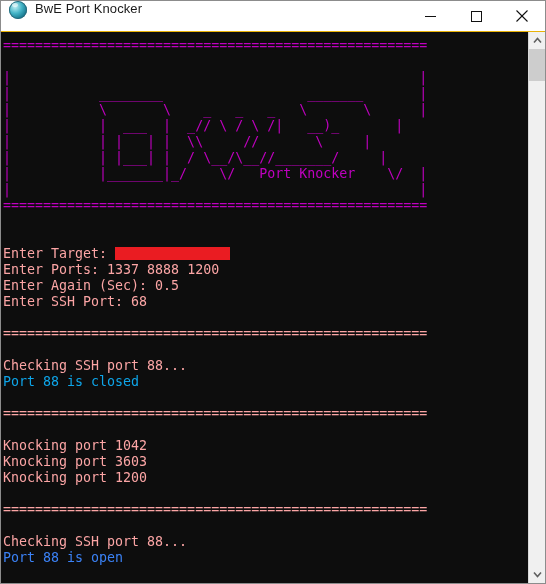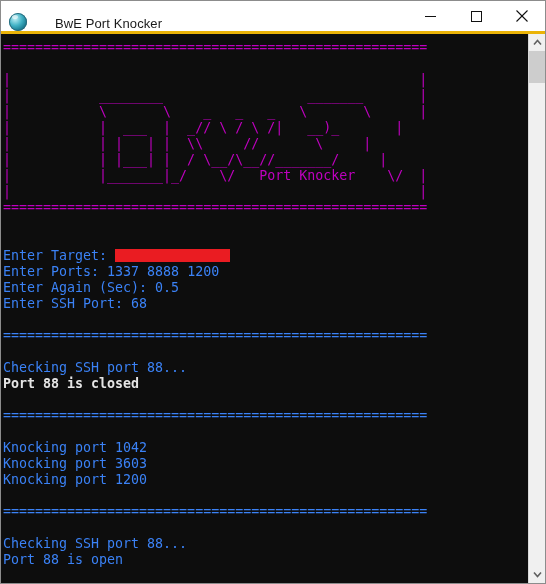--- a/index.html
+++ b/index.html
@@ -25,23 +25,22 @@
     flex-direction: column;
   }
 
   
   .titlebar {
     position: relative;
     height: 30px;
     min-height: 30px;
     background: #ffffff;
     display: flex;
-    align-items: flex-end;
-    border-bottom: 3px solid #eab308;
-    gap: 20px;
+    align-items: flex-start;
+    border-bottom: 1px solid #eab308;
   }
   .title-icon {
     width: 18px;
     height: 18px;
     margin-left: 8px;
     margin-right: 8px;
     border-radius: 50%;
     background: radial-gradient(circle at 34% 32%, #bfeff5 0%, #43b3c6 40%, #18788f 72%, #0d4a5c 100%);
     box-shadow: inset 0 0 0 1px #2a6b7d;
     flex: 0 0 auto;
@@ -95,23 +94,23 @@
     margin: 0;
     padding: 6px 0 0 2px;
     font-family: "DejaVu Sans Mono", monospace;
     font-size: 13.3px;
     line-height: 16px;
     color: #ccccd0;
     white-space: pre;
     letter-spacing: 0px;
   }
   .magenta { color: #c000c0; }
-  .red     { color: #e5e5e5; font-weight: bold; }
+  .red     { color: #0ea5e9; }
   .green   { color: #3b82f6; }
-  .white   { color: #3b82f6; text-align: center; }
+  .white   { color: #fca5a5; text-align: center; }
 
   .banner-line { display: block; }
 
   .redact {
     display: inline-block;
     width: 115px;
     height: 13px;
     background: #ea1c22;
     vertical-align: -2px;
   }

